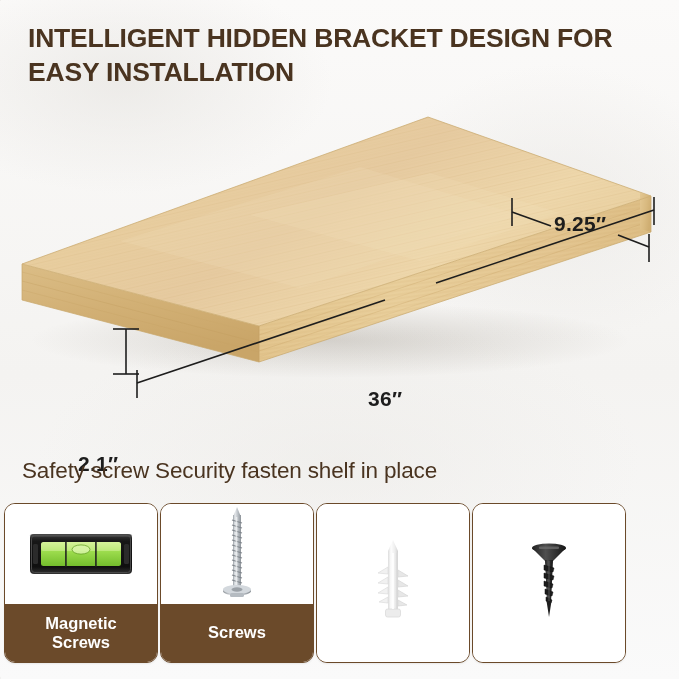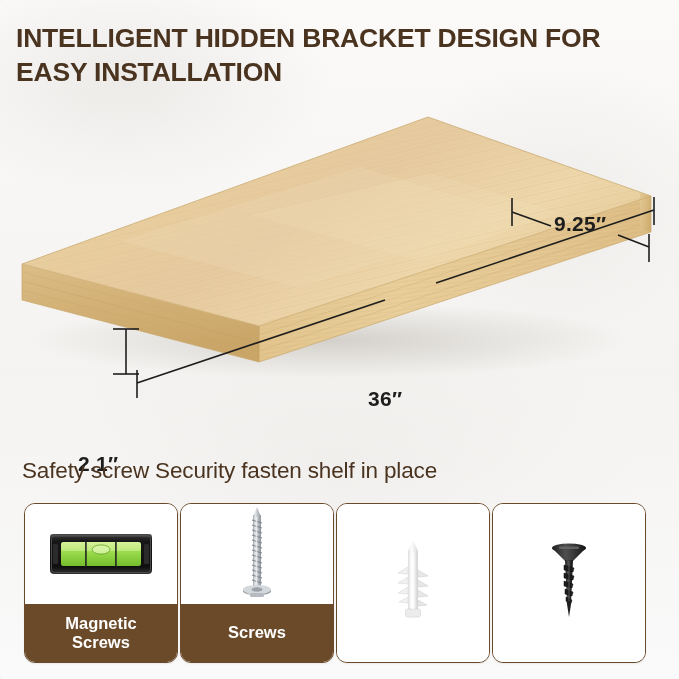--- a/index.html
+++ b/index.html
@@ -19,21 +19,21 @@
       radial-gradient(ellipse 260px 200px at 82% 30%, rgba(228,226,222,.45), rgba(255,255,255,0) 70%),
       radial-gradient(ellipse 420px 200px at 50% 68%, rgba(232,230,226,.40), rgba(255,255,255,0) 72%),
       linear-gradient(118deg, rgba(222,220,216,.35) 0 1px, rgba(255,255,255,0) 1px 40px),
       linear-gradient(72deg, rgba(224,222,218,.28) 0 1px, rgba(255,255,255,0) 1px 62px),
       linear-gradient(180deg,#fbfaf9 0%,#f4f3f1 55%,#fafafa 100%);
     pointer-events:none;
   }
 
   
   #headline{
-    position:absolute;left:16px;top:22px;width:640px;
+    position:absolute;left:28px;top:22px;width:640px;
     color:#4a3420;
     font-weight:bold;
     font-size:26.5px;
     line-height:1.28;
     letter-spacing:-.2px;
   }
 
   
   #shelf-stage{position:absolute;left:0;top:95px;width:679px;height:320px;}
   #shelf-svg{position:absolute;left:0;top:0;}
@@ -56,21 +56,21 @@
     position:absolute;left:22px;top:458px;
     color:#4a3420;
     font-weight:normal;
     font-size:22.5px;
     letter-spacing:-.15px;
     white-space:nowrap;
   }
 
   
   #cards{
-    position:absolute;left:24px;top:503px;
+    position:absolute;left:4px;top:503px;
     width:650px;height:160px;
     display:flex;gap:2px;
   }
   .card{
     width:152px;height:158px;
     border:1.6px solid #6b4a2a;
     border-radius:11px;
     background:#ffffff;
     overflow:hidden;
     display:flex;flex-direction:column;

